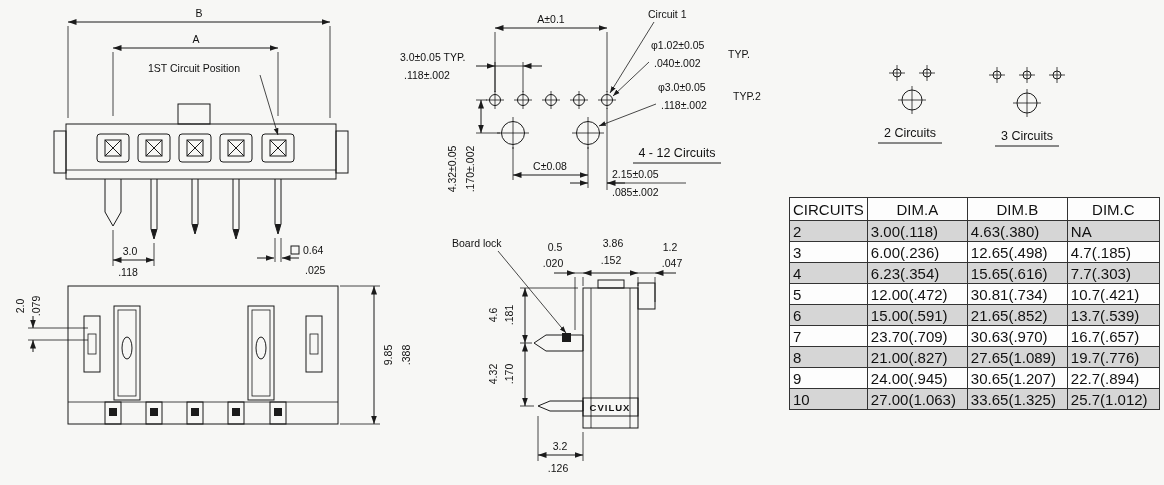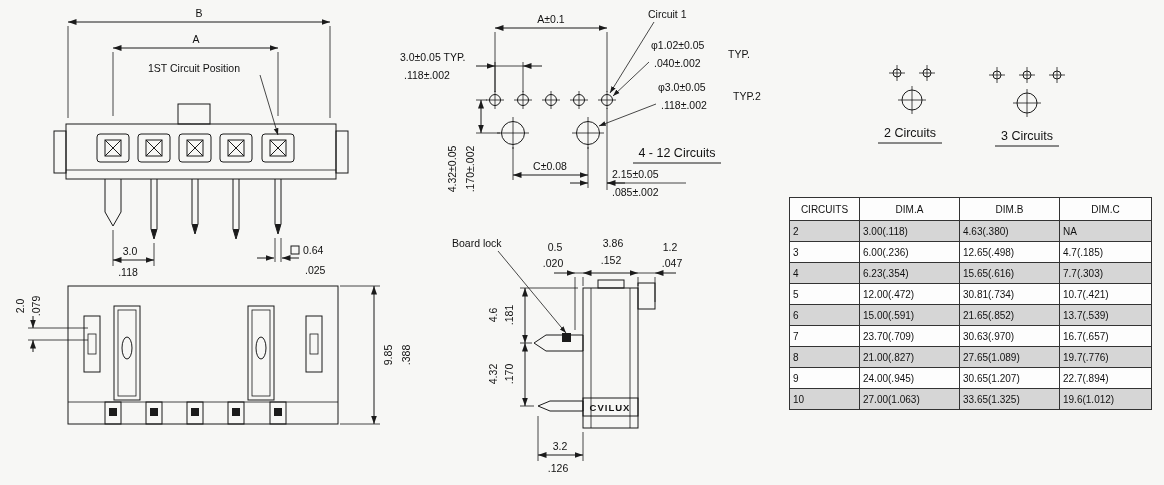--- a/index.html
+++ b/index.html
@@ -7,21 +7,21 @@
   body{position:relative;overflow:hidden;background:#f7f7f5;font-family:"Liberation Sans",sans-serif}
   .panel{position:absolute}
   svg :is(line,rect,path,circle,ellipse,polygon){stroke:#1b1b1b;fill:none;stroke-width:1}
   svg .fill{fill:#1b1b1b;stroke:none}
   svg .thin{stroke-width:.8}
   svg text{font-family:"Liberation Sans",sans-serif;font-size:10.5px;fill:#111;stroke:none}
   svg text.big{font-size:12.5px}
   svg text.brand{font-size:9.5px;font-weight:bold;letter-spacing:1px}
   .dim-table{position:absolute;left:789px;top:197px;background:#fff}
   .dim-table table{border-collapse:collapse}
-  .dim-table th,.dim-table td{border:1px solid #333;font-size:10px;color:#111;padding:0 3px;height:21px;font-weight:normal;background:#fdfdfd}
+  .dim-table th,.dim-table td{border:1px solid #333;font-size:15px;color:#111;padding:0 3px;height:21px;font-weight:normal;background:#fdfdfd}
   .dim-table th{height:23px}
   .dim-table col.c0{width:70px}.dim-table col.c1{width:100px}.dim-table col.c2{width:100px}.dim-table col.c3{width:92px}
   .dim-table tr.sh td{background:#d6d6d6}
 </style>
 </head>
 <body>
 
 <svg class="panel" style="left:8px;top:4px" width="410" height="275" viewBox="0 0 410 275">
   <defs>
     <marker id="mA" markerWidth="9" markerHeight="8" refX="8.5" refY="4" orient="auto-start-reverse">
@@ -368,17 +368,17 @@
       <tr>
           <td>9</td>
           <td>24.00(.945)</td>
           <td>30.65(1.207)</td>
           <td>22.7(.894)</td>
         </tr>
       <tr class="sh">
           <td>10</td>
           <td>27.00(1.063)</td>
           <td>33.65(1.325)</td>
-          <td>19.6(1.012)</td>
+          <td>25.7(1.012)</td>
         </tr>
     </tbody>
   </table>
 </div>
 
 </body></html>

